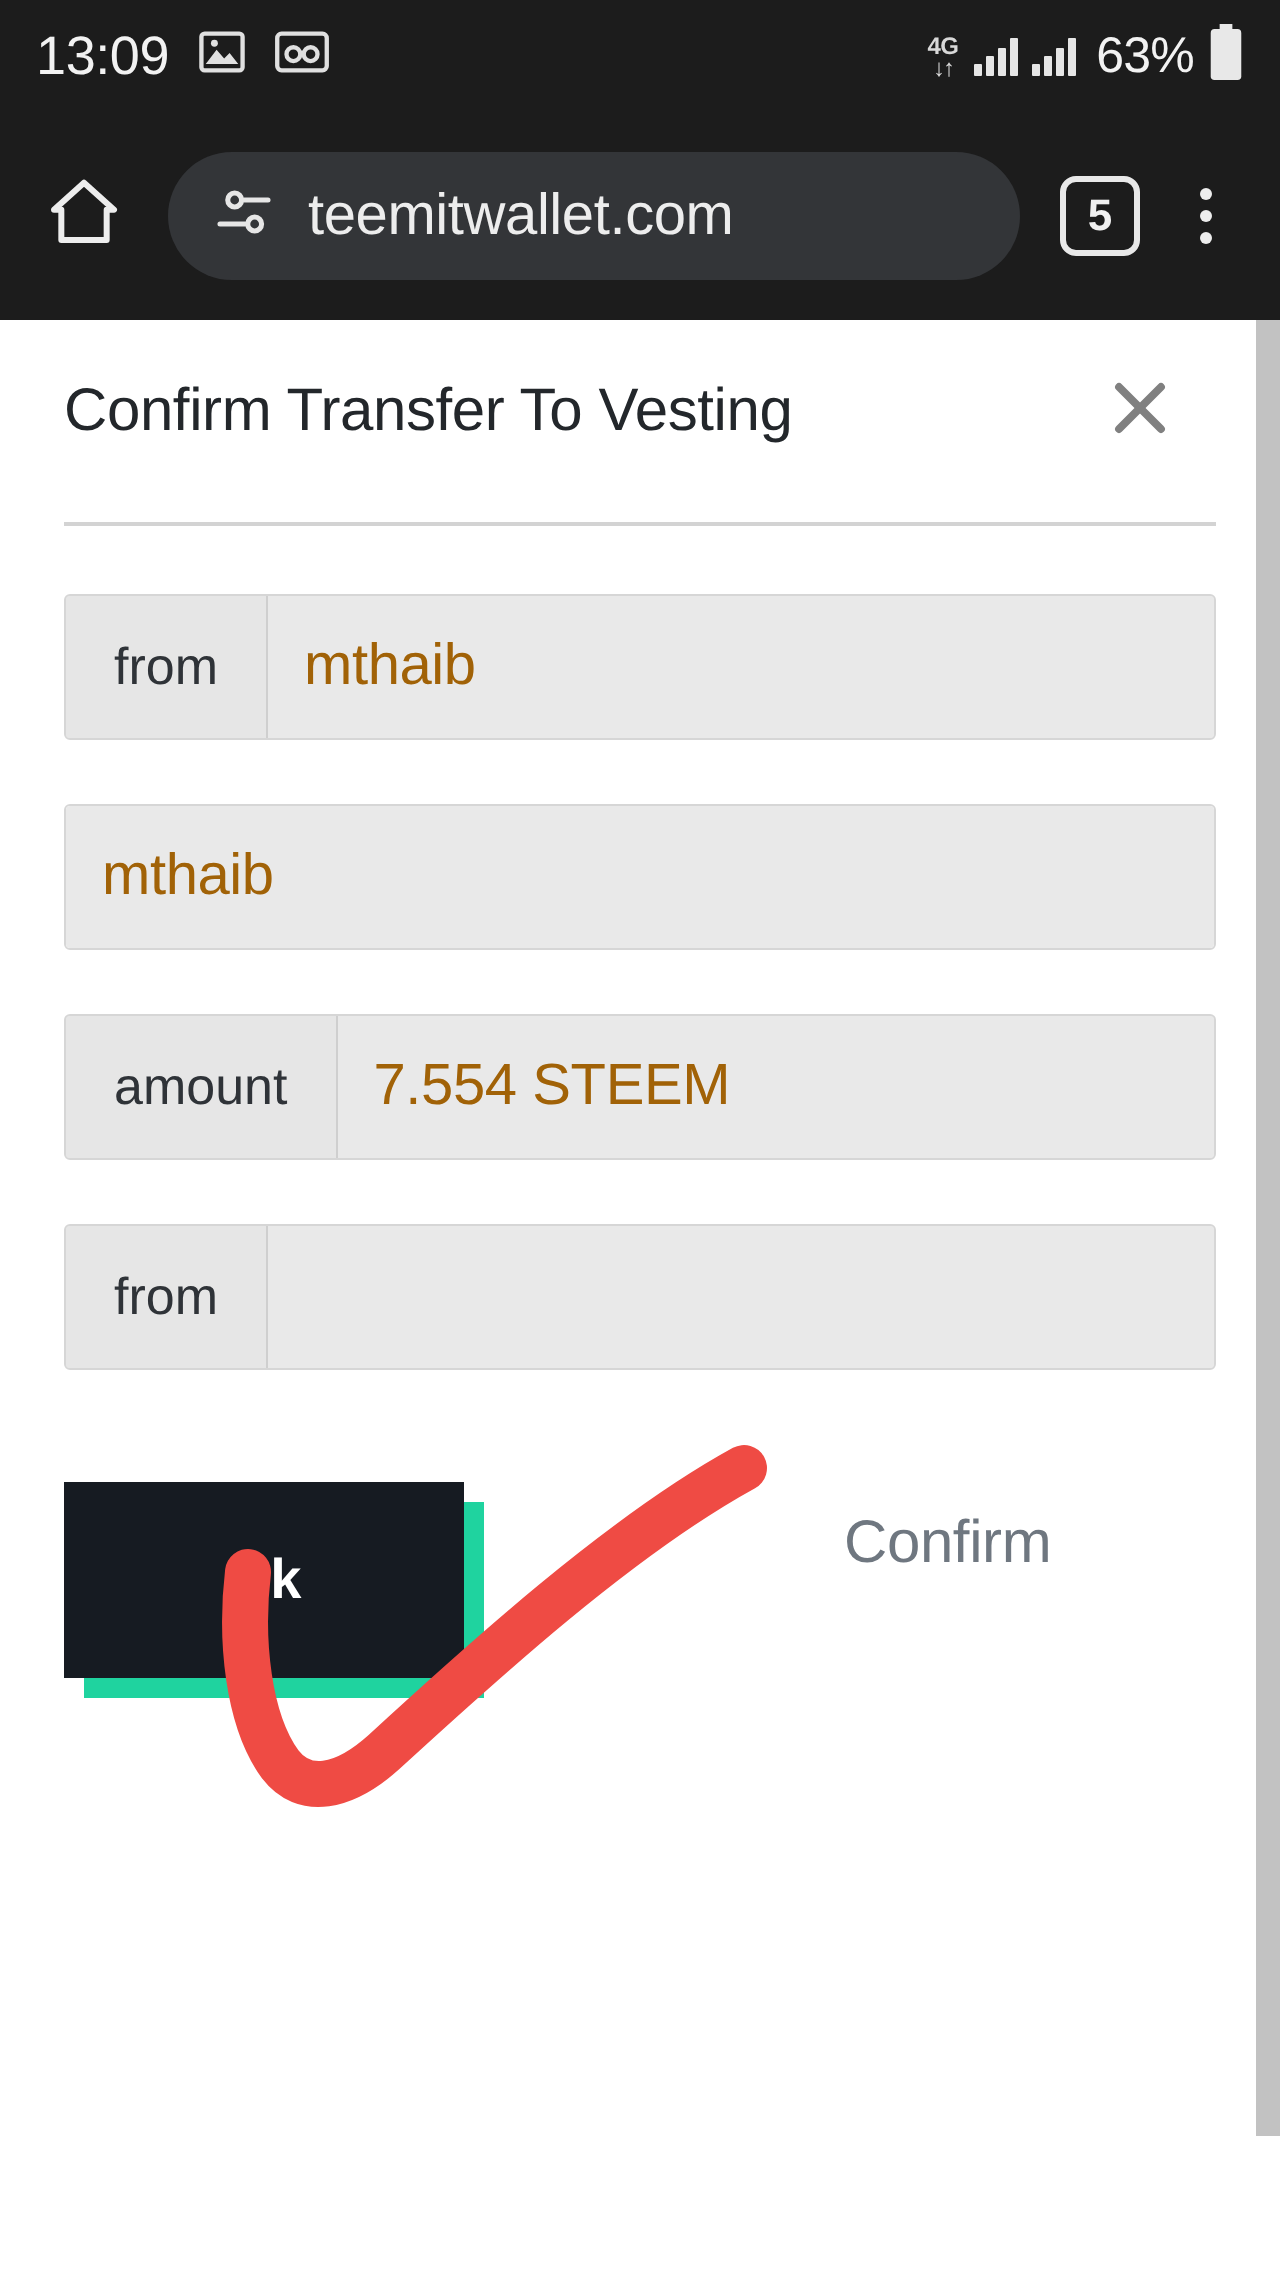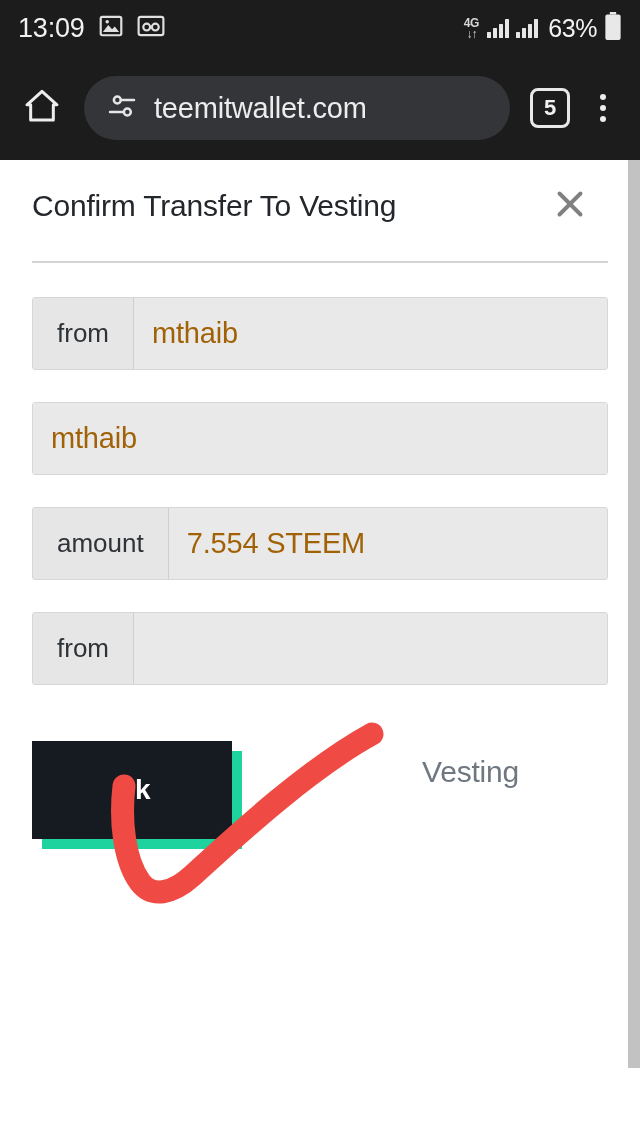--- a/index.html
+++ b/index.html
@@ -419,21 +419,21 @@
       <div class="row-value"></div>
     </div>
 
   </div>
 
   <div class="actions">
     <div class="ok-wrap">
       <div class="ok-shadow"></div>
       <button class="ok-button">Ok</button>
     </div>
-    <button class="cancel-button">Vesting</button>
+    <button class="cancel-button">Confirm</button>
   </div>
 
   <svg class="annotation" viewBox="0 0 640 978" preserveAspectRatio="none">
     <path d="M124 626
              C 120 660, 124 700, 140 722
              C 152 738, 172 734, 192 716
              C 240 672, 310 608, 372 574" fill="none" stroke="#ef4b44" stroke-width="23" stroke-linecap="round" stroke-linejoin="round"></path>
   </svg>
 
 </div>

